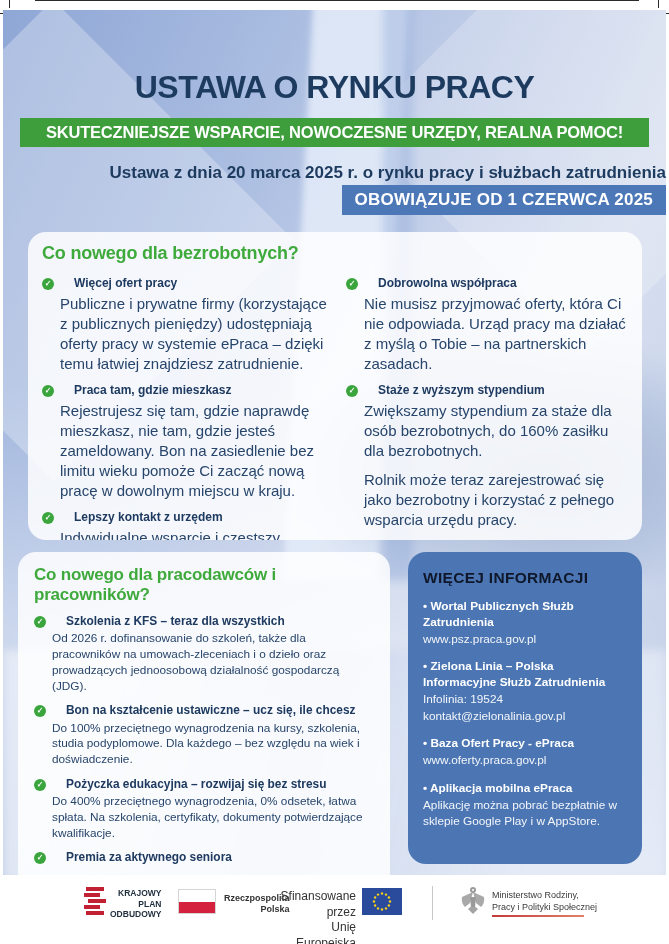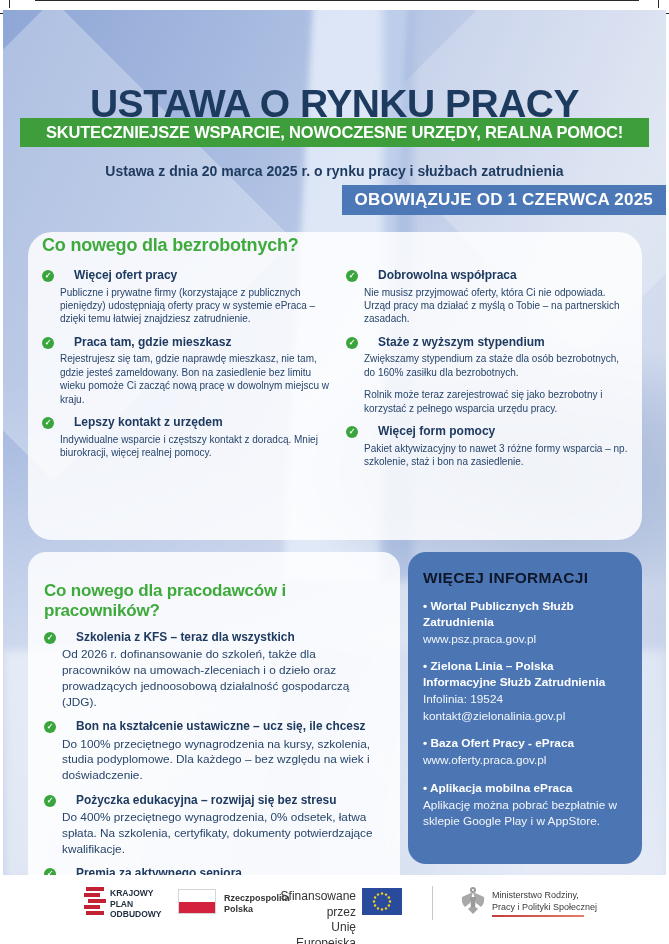--- a/index.html
+++ b/index.html
@@ -30,64 +30,64 @@
   .ph-arrow2 { left:420px; top:-40px; width:320px; height:320px; background:rgba(255,255,255,0.22); transform:rotate(45deg); }
   .ph-pillar { left:295px; top:-10px; width:95px; height:580px; background:rgba(228,236,249,0.85); transform:skewX(-3deg); filter:blur(3px); }
   .ph-pillar2 { left:380px; top:-10px; width:30px; height:580px; background:rgba(150,175,220,0.45); filter:blur(4px); }
   .ph-people { left:300px; top:330px; width:380px; height:240px;
     background:radial-gradient(ellipse at 60% 55%, rgba(70,100,155,0.38) 0%, rgba(110,140,190,0.22) 50%, rgba(110,140,190,0) 75%);
     filter:blur(6px); }
   .ph-bottom { left:0; top:640px; width:100%; height:230px;
     background:linear-gradient(100deg, rgba(255,255,255,0.5) 10%, rgba(190,205,232,0.55) 45%, rgba(235,240,250,0.6) 80%); filter:blur(5px); }
 
   
-  .poster-title { position:absolute; left:0; top:72px; width:100%; text-align:center;
-    font-size:39px; font-weight:bold; letter-spacing:-0.5px; color:#1d3a5f; }
+  .poster-title { position:absolute; left:0; top:59px; width:100%; text-align:center;
+    font-size:32px; font-weight:bold; letter-spacing:-0.5px; color:#1d3a5f; }
   .tagline-wrap { position:absolute; left:0; top:108px; width:100%; text-align:center; }
   .tagline { display:inline-block; background:#3d9e3b; color:#fff; font-size:16.5px; font-weight:bold;
     padding:5px 26px; letter-spacing:-0.2px; }
-  .subtitle { position:absolute; left:0; top:153px; width:100%; text-align:center;
-    font-size:14px; font-weight:bold; color:#1d3a5f; }
+  .subtitle { position:absolute; left:0; top:153px; width:100%; text-align:right;
+    font-size:17px; font-weight:bold; color:#1d3a5f; }
   .effective-wrap { position:absolute; left:0; top:175px; width:100%; text-align:right; }
   .effective { display:inline-block; background:#4d78b8; color:#fff; font-size:17px; font-weight:bold;
     padding:5px 13px; letter-spacing:0.2px; }
 
   
   .card { position:absolute; background:rgba(255,255,255,0.84); border-radius:18px; }
-  .card1 { left:25px; top:222px; width:614px; height:308px; padding:3px 14px; overflow:hidden;border-radius:24px; }
-  .card2 { left:25px; top:542px; width:372px; height:356px; padding:29px 16px; overflow:hidden; }
+  .card1 { left:25px; top:222px; width:614px; height:308px; padding:11px 14px; overflow:hidden; }
+  .card2 { left:15px; top:542px; width:372px; height:356px; padding:13px 16px; overflow:hidden; }
   .sec-heading { color:#3faa3c; font-weight:bold; font-size:18px; letter-spacing:-0.2px; }
   .card2 .sec-heading { font-size:17px; }
   .cols { display:flex; gap:16px; margin-top:10px; }
   .col-l { width:288px; }
   .col-r { flex:1; }
   .item { margin-bottom:9px; }
   .item-head { display:flex; gap:20px; align-items:flex-start; }
   .check-icon { flex:0 0 12px; width:12px; height:12px; margin-top:2px; border-radius:50%;
     background:#3aa53c; color:#fff; font-size:8px; line-height:12px; text-align:center; font-weight:bold; }
   .check-icon::after { content:"✓"; }
   .item-title { font-size:12px; font-weight:bold; color:#1e3a60; line-height:1.3; }
-  .item-body { margin-left:18px; margin-top:2px; font-size:10px; color:#27456b; line-height:1.34; }
+  .item-body { margin-left:18px; margin-top:2px; font-size:15px; color:#27456b; line-height:1.34; }
   .card2 .item-title { font-size:11.9px; }
   .card2 .item-body { font-size:11.8px; line-height:1.33; }
   .card2 .items { margin-top:9px; }
   .card1 .items { margin-top:2px; }
 
   
   .info-box { position:absolute; left:405px; top:542px; width:234px; height:312px;
     background:#4c76b3; border-radius:18px; padding:17px 15px; overflow:hidden; }
   .info-heading { color:#0f172a; font-size:15.5px; font-weight:bold; letter-spacing:0.3px; }
   .entry { margin-top:12px; }
   .entry-title { color:#fff; font-size:11.8px; font-weight:bold; line-height:1.35; }
   .entry-line { color:rgba(255,255,255,0.93); font-size:11.8px; line-height:1.4; }
 
   
   .footer { position:absolute; left:0; top:875px; width:669px; height:69px; background:#fff; }
   .f-abs { position:absolute; }
-  .f-text { font-size:8px; color:#3c3c3c; line-height:1.3; }
+  .f-text { font-size:8px; color:#3c3c3c; line-height:1.3;text-align:right; }
   .kpo-text { left:110px; top:13px; font-size:8.5px; font-weight:bold; color:#1f2d3d; line-height:1.25; }
   .flag-pl { left:178px; top:14px; width:38px; height:25px; border:1px solid #d5d5d5; }
   .flag-pl .w { height:50%; background:#fff; }
   .flag-pl .r { height:50%; background:#d4213d; }
   .pl-text { left:224px; top:18px; font-size:9px; font-weight:bold; color:#333; line-height:1.25; }
   .eu-text { left:272px; top:14px; width:84px; text-align:right; font-size:12px; color:#333; line-height:1.3; }
   .eu-text .b { font-weight:bold; }
   .flag-eu { left:362px; top:13px; }
   .f-divider { left:432px; top:11px; width:1px; height:34px; background:#c9c9c9; }
   .eagle { left:460px; top:10px; }

